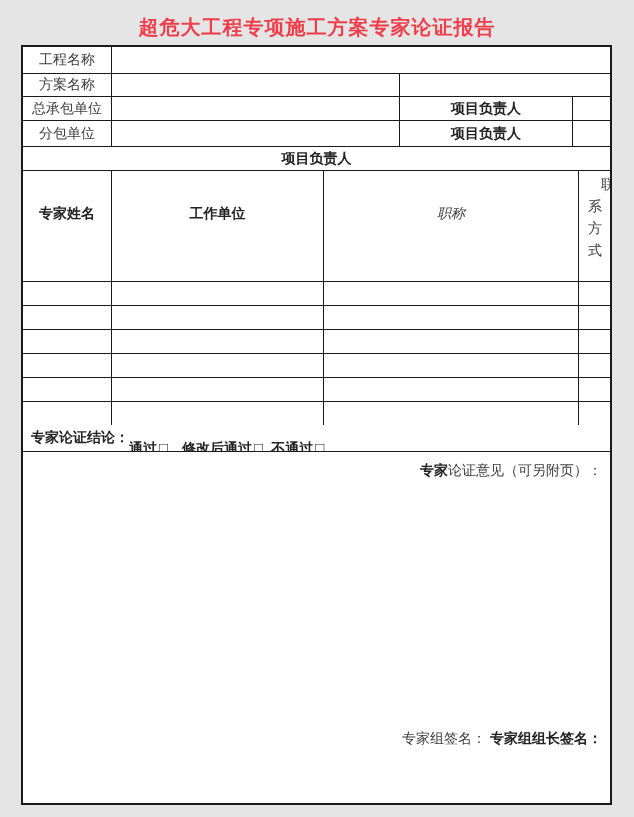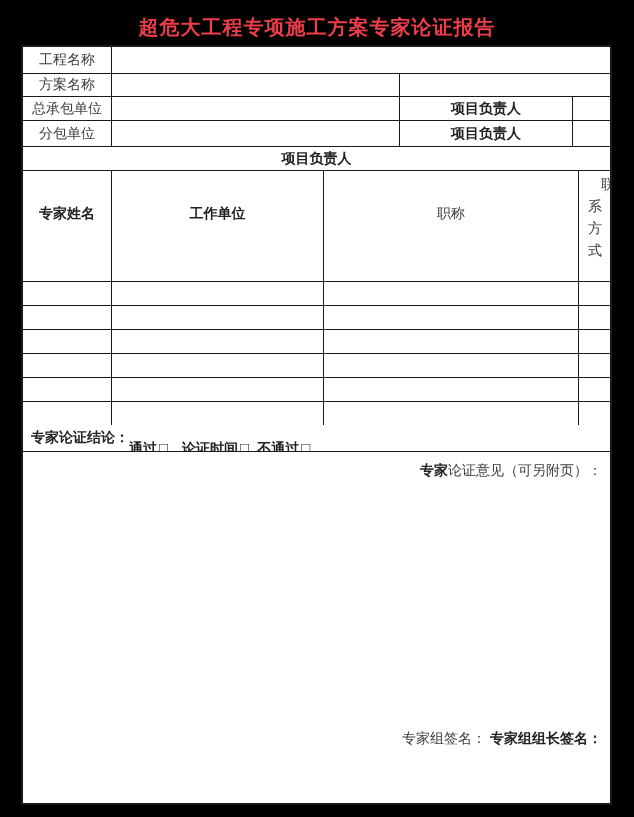--- a/index.html
+++ b/index.html
@@ -1,21 +1,21 @@
 <!DOCTYPE html>
 <html><head>
 <meta charset="utf-8">
 <style>
   * { box-sizing: border-box; margin: 0; padding: 0; }
   html,body { background: #fff; }
   .page {
     position: relative;
     width: 634px;
     height: 817px;
-    background: #000000;
+    background: #e5e5e5;
     font-family: "Liberation Sans", "DejaVu Sans", sans-serif;
     color: #3c3c3c;
     font-size: 14px;
     overflow: hidden;
   }
   .title {
     position: absolute;
     top: 14px;
     left: 0;
     width: 100%;
@@ -39,21 +39,21 @@
   }
   .row { display: flex; flex-direction: row; width: 100%; }
   .row + .row { border-top: 1px solid #1a1a1a; }
   .cell { display: flex; align-items: center; justify-content: center; overflow: hidden; }
   .cell + .cell { border-left: 1px solid #1a1a1a; }
   .flex1 { flex: 1 1 auto; }
   .w88  { width: 88px;  flex: 0 0 88px; }
   .w288 { width: 288px; flex: 0 0 288px; }
   .w173 { width: 173px; flex: 0 0 173px; }
   .w212 { width: 212px; flex: 0 0 212px; }
-  .w255 { width: 255px; flex: 0 0 255px; }
+  .w255 { width: 255px; flex: 0 0 255px; font-style: italic; }
   .h26 { height: 26px; } .h23 { height: 23px; } .h24 { height: 24px; }
   .h87 { height: 87px; }
   .bold { font-weight: bold; color: #222; }
   .section-head { justify-content: center; font-weight: bold; color: #222; }
   .left-cell { justify-content: flex-start; padding-left: 8px; }
   .contact-head {
     line-height: 22px;
     text-align: center;
     align-items: flex-start;
     padding-top: 2px;
@@ -167,21 +167,21 @@
         </div>
       </div>
 
     <div class="row h26">
       <div class="cell flex1 left-cell bold">
         <span>专家论证结论：</span>
         <span class="opt">
           <span>通过</span><span class="chk">□</span>
         </span>
         <span class="opt gap1">
-          <span>论证时间</span><span class="chk">□</span>
+          <span>修改后通过</span><span class="chk">□</span>
         </span>
         <span class="opt gap2">
           <span>不通过</span><span class="chk">□</span>
         </span>
       </div>
     </div>
 
     <div class="row flex1">
       <div class="opinion-cell">
         <div class="opinion-label">

